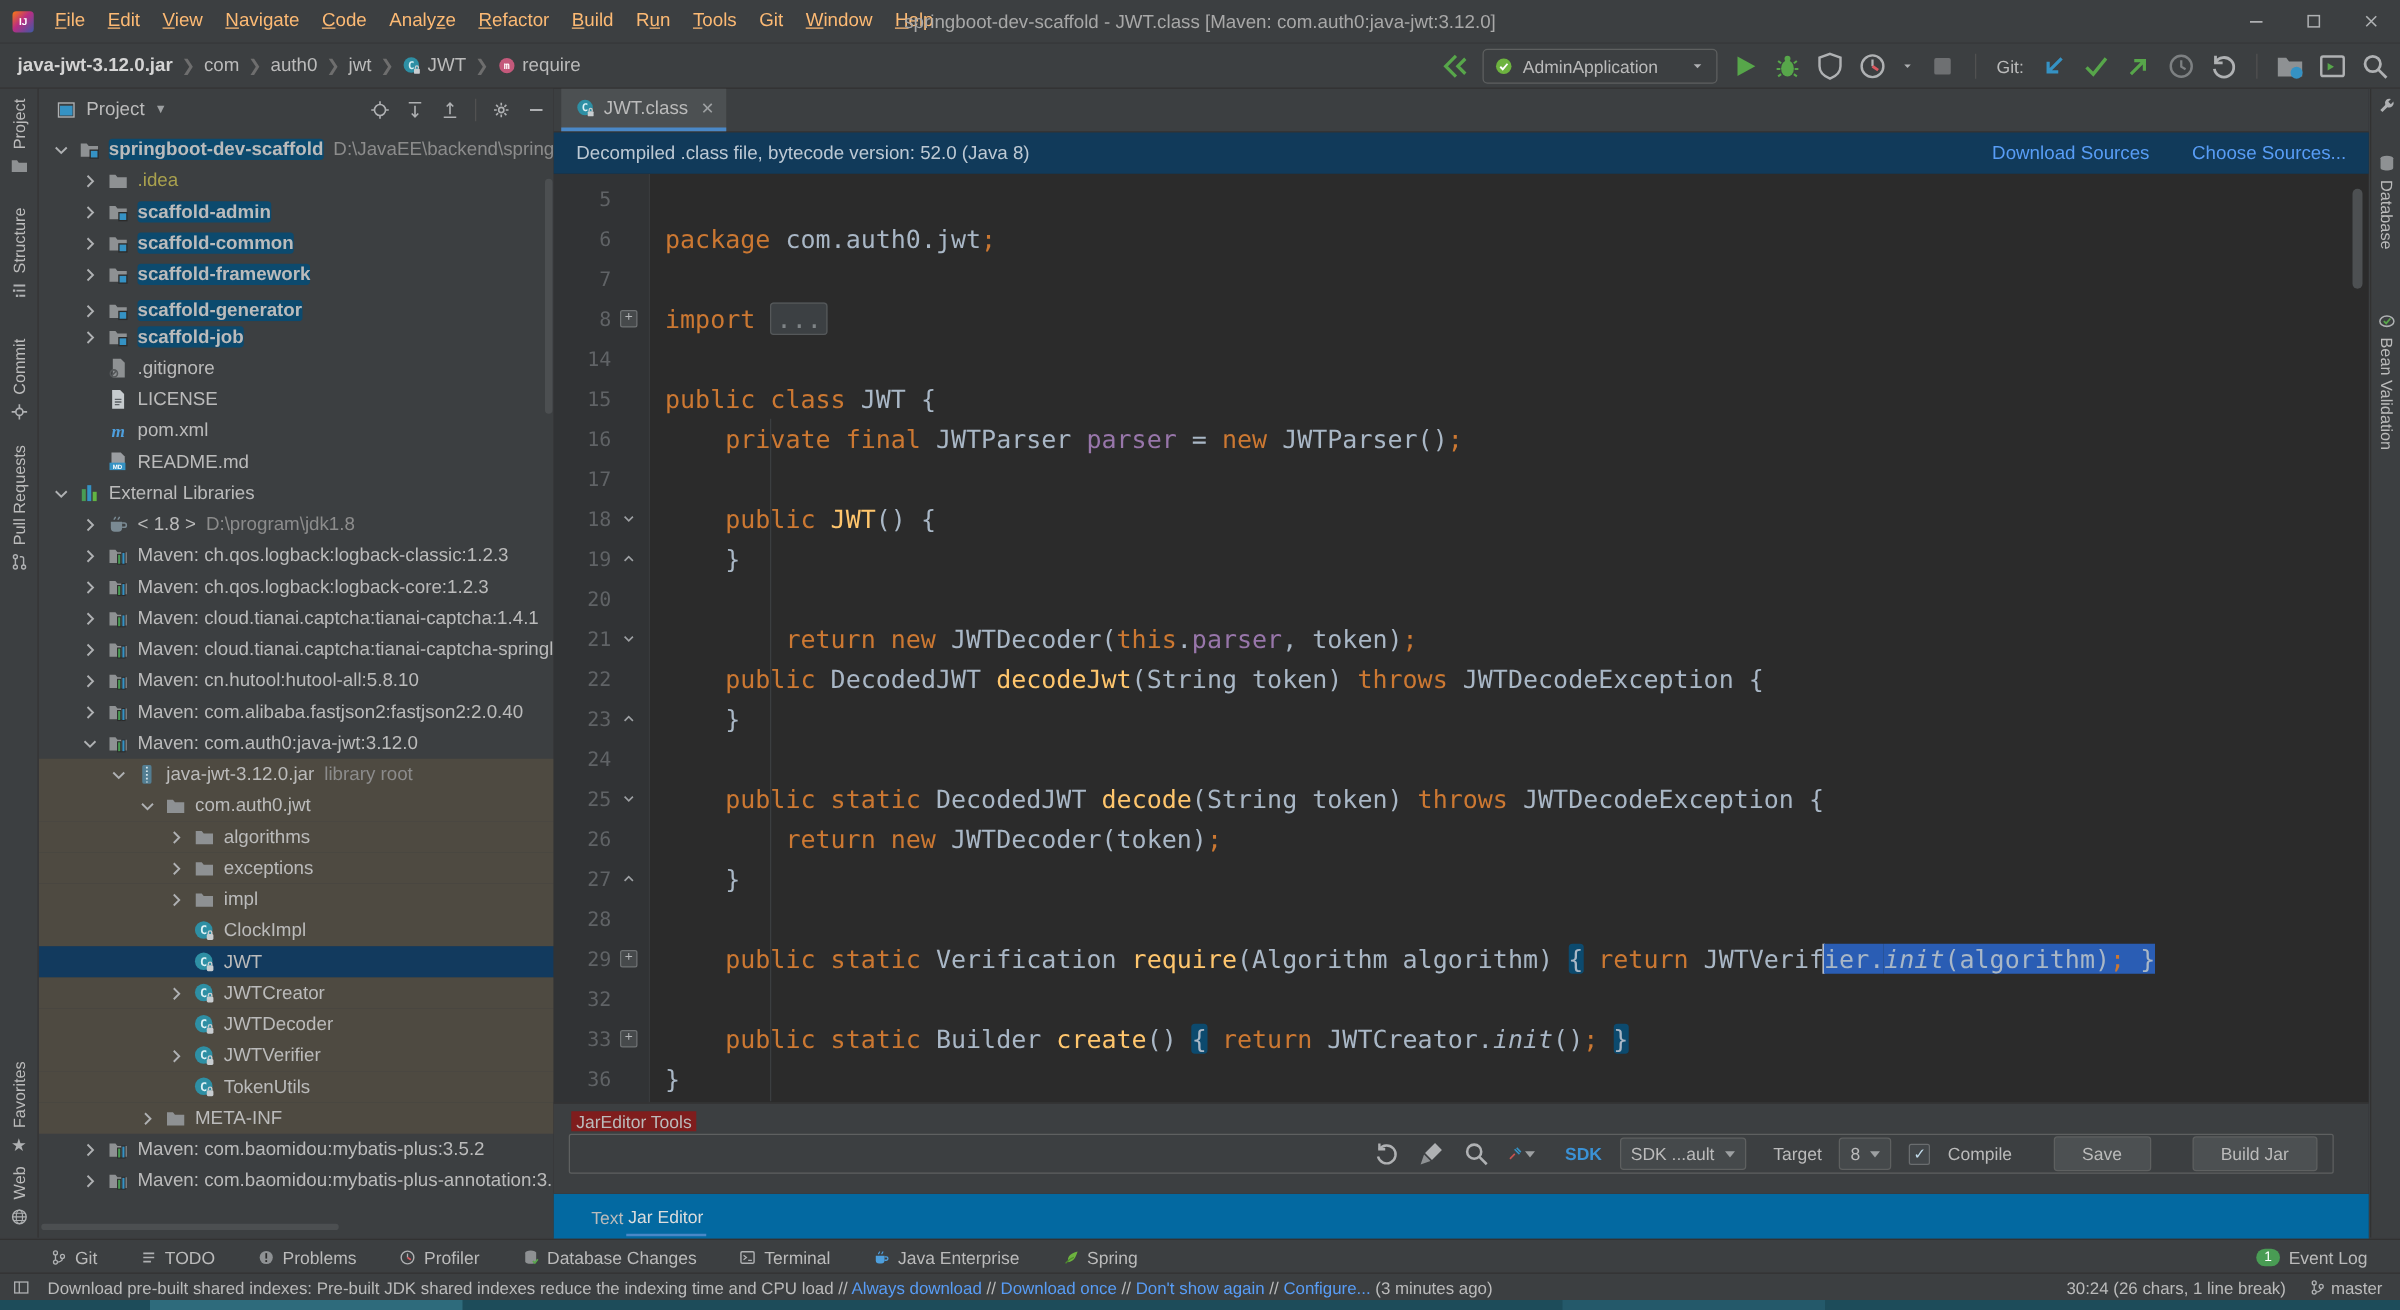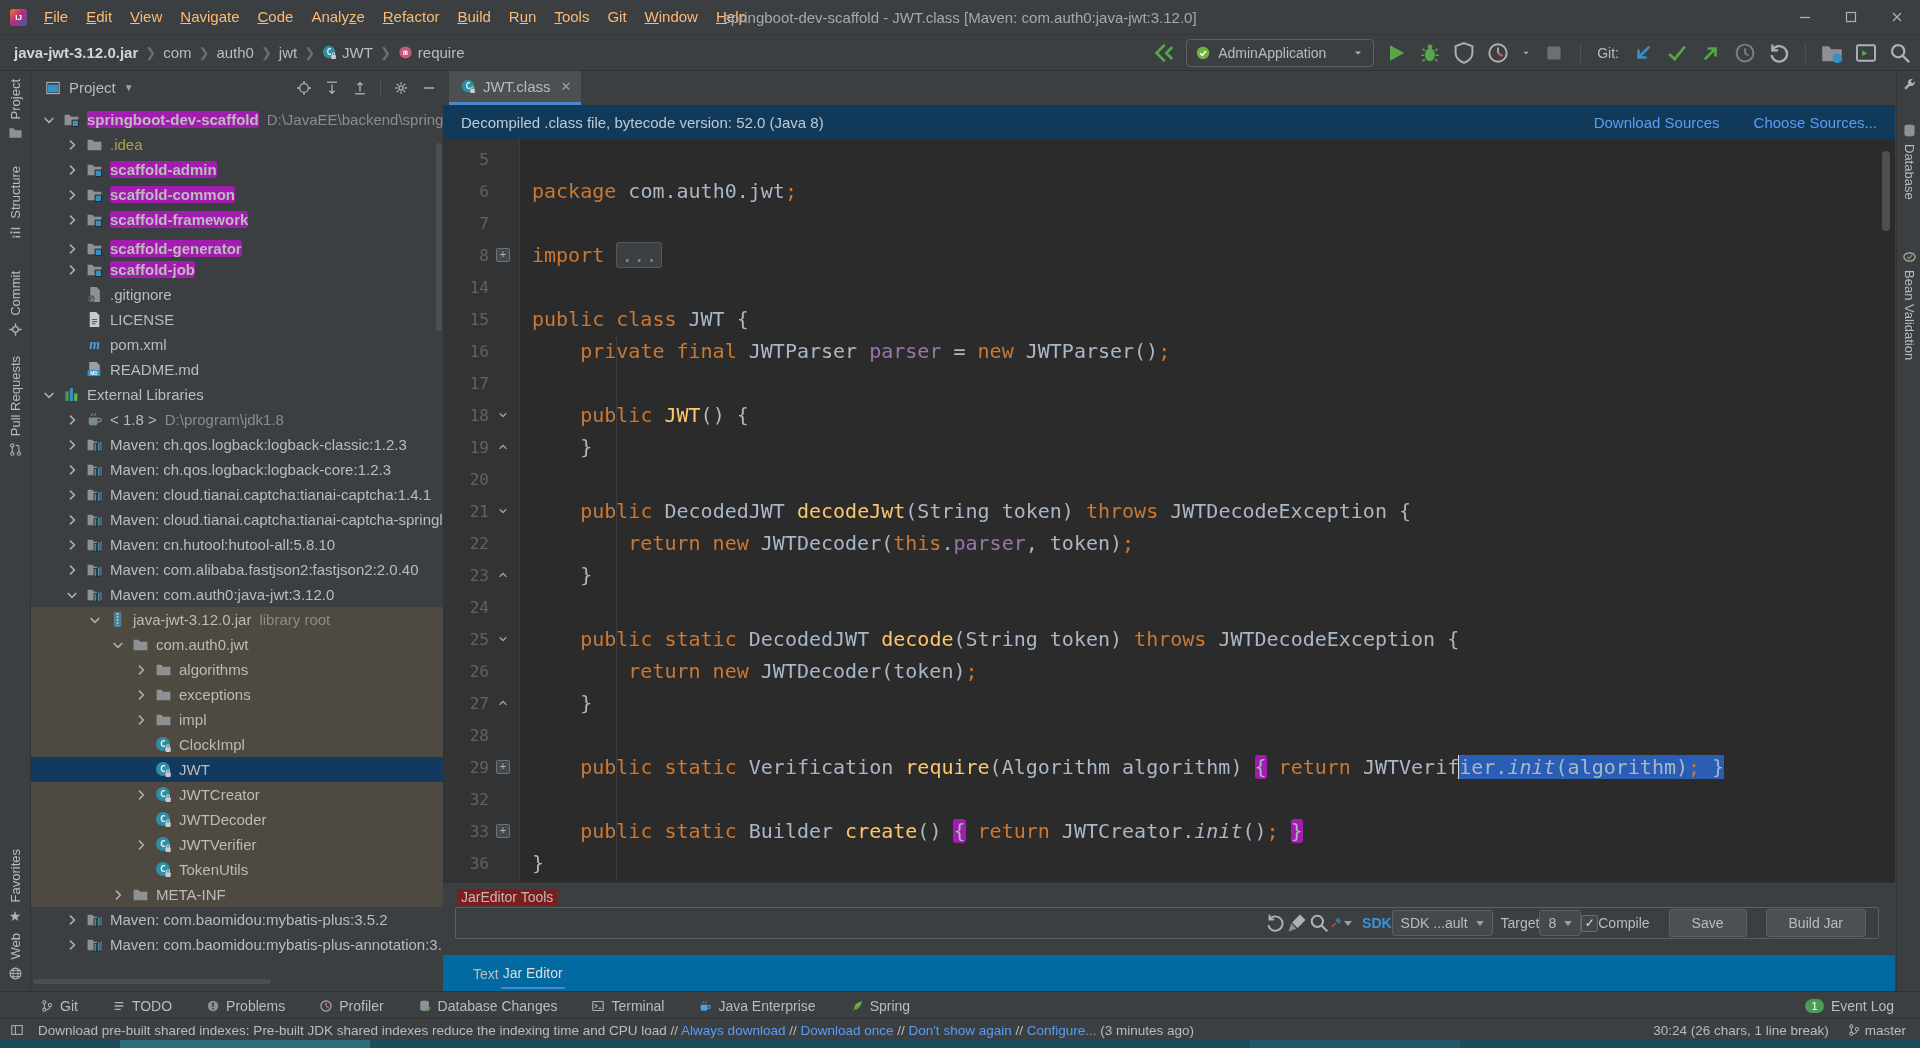--- a/index.html
+++ b/index.html
@@ -82,31 +82,31 @@
   .gline{height:32px;display:flex;align-items:center;}
   .gnum{width:46px;text-align:right;color:#606366;font-family:"DejaVu Sans Mono",monospace;font-size:16px;}
   .gfold{width:28px;display:flex;align-items:center;justify-content:center;color:#9da0a2;}
   .fold-plus{width:12px;height:12px;border:1px solid #6e7173;background:#46494b;color:#b6b8ba;font-size:11px;
              line-height:11px;text-align:center;border-radius:2px;}
   #codepane{flex:1;padding:4px 0 0 12px;position:relative;overflow:hidden;}
   .cline{height:32px;white-space:pre;font-family:"DejaVu Sans Mono",monospace;font-size:20px;line-height:32px;color:#a9b7c6;}
   .k{color:#cc7832;} .d{color:#a9b7c6;} .f{color:#ffc66d;} .p{color:#9876aa;} .s{color:#cc7832;}
   .it{font-style:italic;}
   .e{color:#7f8487;background:#3c4043;border:1px solid #55585a;border-radius:3px;padding:0 4px;}
-  .b{background:#a21caf;border-radius:3px;}
+  .b{background:#0c4a6e;border-radius:3px;}
   .sel{background:#2a5db4;}
   .caret-bar{display:inline-block;width:2px;height:24px;background:#dcdcdc;vertical-align:-5px;margin:0 -1px;}
   #editor-vscroll{position:absolute;right:5px;top:12px;width:8px;height:80px;background:#4d5052;border-radius:4px;}
   #indent-guide{position:absolute;left:96px;top:196px;width:1px;height:546px;background:#3b3e40;}
 
   
   #jar-zone{position:relative;height:72px;background:#3c3f41;border-top:1px solid #323232;}
   #jar-legend{position:absolute;left:14px;top:6px;font-size:14px;color:#bbbbbb;background:#7f1d1d;padding:0 4px;z-index:2;}
-  #jar-box{position:absolute;left:12px;right:16px;top:24px;height:30px;border:1px solid #5e6060;border-radius:2px;
-           display:flex;align-items:center;justify-content:flex-end;padding:0 12px;}
+  #jar-box{position:absolute;left:12px;right:28px;top:24px;height:30px;border:1px solid #5e6060;border-radius:2px;
+           display:flex;align-items:center;justify-content:flex-end;gap:14px;padding:0 12px;}
   #jar-box .jt-ico{width:22px;height:22px;display:flex;align-items:center;justify-content:center;}
   .sdk-label{color:#3b92d6;font-size:14px;font-weight:bold;margin-left:10px;}
   .combo{display:flex;align-items:center;gap:8px;border:1px solid #5e6060;border-radius:3px;background:#45494b;
          height:24px;padding:0 8px;font-size:14px;color:#bbbbbb;}
   .cb-caret{width:0;height:0;border-left:4px solid transparent;border-right:4px solid transparent;border-top:5px solid #9da0a2;}
   .chk{width:15px;height:15px;border:1px solid #6a6d6f;border-radius:2px;background:#43474a;color:#c5e0f0;
        font-size:12px;line-height:14px;text-align:center;}
   .btn{height:26px;background:#4c5052;border:1px solid #5e6060;border-radius:3px;color:#bbbbbb;
        font-size:14px;display:flex;align-items:center;padding:0 22px;margin-left:19px;}
   #jar-tabs{height:37px;display:flex;align-items:center;padding-left:28px;background:#0369a1;font-size:14px;}
@@ -926,22 +926,22 @@
           <div class="cline"><span class="k">package</span><span class="d"> com.auth0.jwt</span><span class="s">;</span></div>
           <div class="cline"></div>
           <div class="cline"><span class="k">import</span><span class="d"> </span><span class="e">...</span></div>
           <div class="cline"></div>
           <div class="cline"><span class="k">public class</span><span class="d"> JWT {</span></div>
           <div class="cline"><span class="d">    </span><span class="k">private final</span><span class="d"> JWTParser </span><span class="p">parser</span><span class="d"> = </span><span class="k">new</span><span class="d"> JWTParser()</span><span class="s">;</span></div>
           <div class="cline"></div>
           <div class="cline"><span class="d">    </span><span class="k">public</span><span class="d"> </span><span class="f">JWT</span><span class="d">() {</span></div>
           <div class="cline"><span class="d">    }</span></div>
           <div class="cline"></div>
+          <div class="cline"><span class="d">        </span><span class="k">return new</span><span class="d"> JWTDecoder(</span><span class="k">this</span><span class="d">.</span><span class="p">parser</span><span class="d">, token)</span><span class="s">;</span></div>
           <div class="cline"><span class="d">    </span><span class="k">public</span><span class="d"> DecodedJWT </span><span class="f">decodeJwt</span><span class="d">(String token) </span><span class="k">throws</span><span class="d"> JWTDecodeException {</span></div>
-          <div class="cline"><span class="d">        </span><span class="k">return new</span><span class="d"> JWTDecoder(</span><span class="k">this</span><span class="d">.</span><span class="p">parser</span><span class="d">, token)</span><span class="s">;</span></div>
           <div class="cline"><span class="d">    }</span></div>
           <div class="cline"></div>
           <div class="cline"><span class="d">    </span><span class="k">public static</span><span class="d"> DecodedJWT </span><span class="f">decode</span><span class="d">(String token) </span><span class="k">throws</span><span class="d"> JWTDecodeException {</span></div>
           <div class="cline"><span class="d">        </span><span class="k">return new</span><span class="d"> JWTDecoder(token)</span><span class="s">;</span></div>
           <div class="cline"><span class="d">    }</span></div>
           <div class="cline"></div>
           <div class="cline"><span class="d">    </span><span class="k">public static</span><span class="d"> Verification </span><span class="f">require</span><span class="d">(Algorithm algorithm) </span><span class="b">{</span><span class="d"> </span><span class="k">return</span><span class="d"> JWTVerif</span><span class="caret-bar"></span><span class="d sel">ier.</span><span class="it sel">init</span><span class="d sel">(algorithm)</span><span class="s sel">;</span><span class="d sel"> }</span></div>
           <div class="cline"></div>
           <div class="cline"><span class="d">    </span><span class="k">public static</span><span class="d"> Builder </span><span class="f">create</span><span class="d">() </span><span class="b">{</span><span class="d"> </span><span class="k">return</span><span class="d"> JWTCreator.</span><span class="it">init</span><span class="d">()</span><span class="s">;</span><span class="d"> </span><span class="b">}</span></div>
           <div class="cline"><span class="d">}</span></div>

